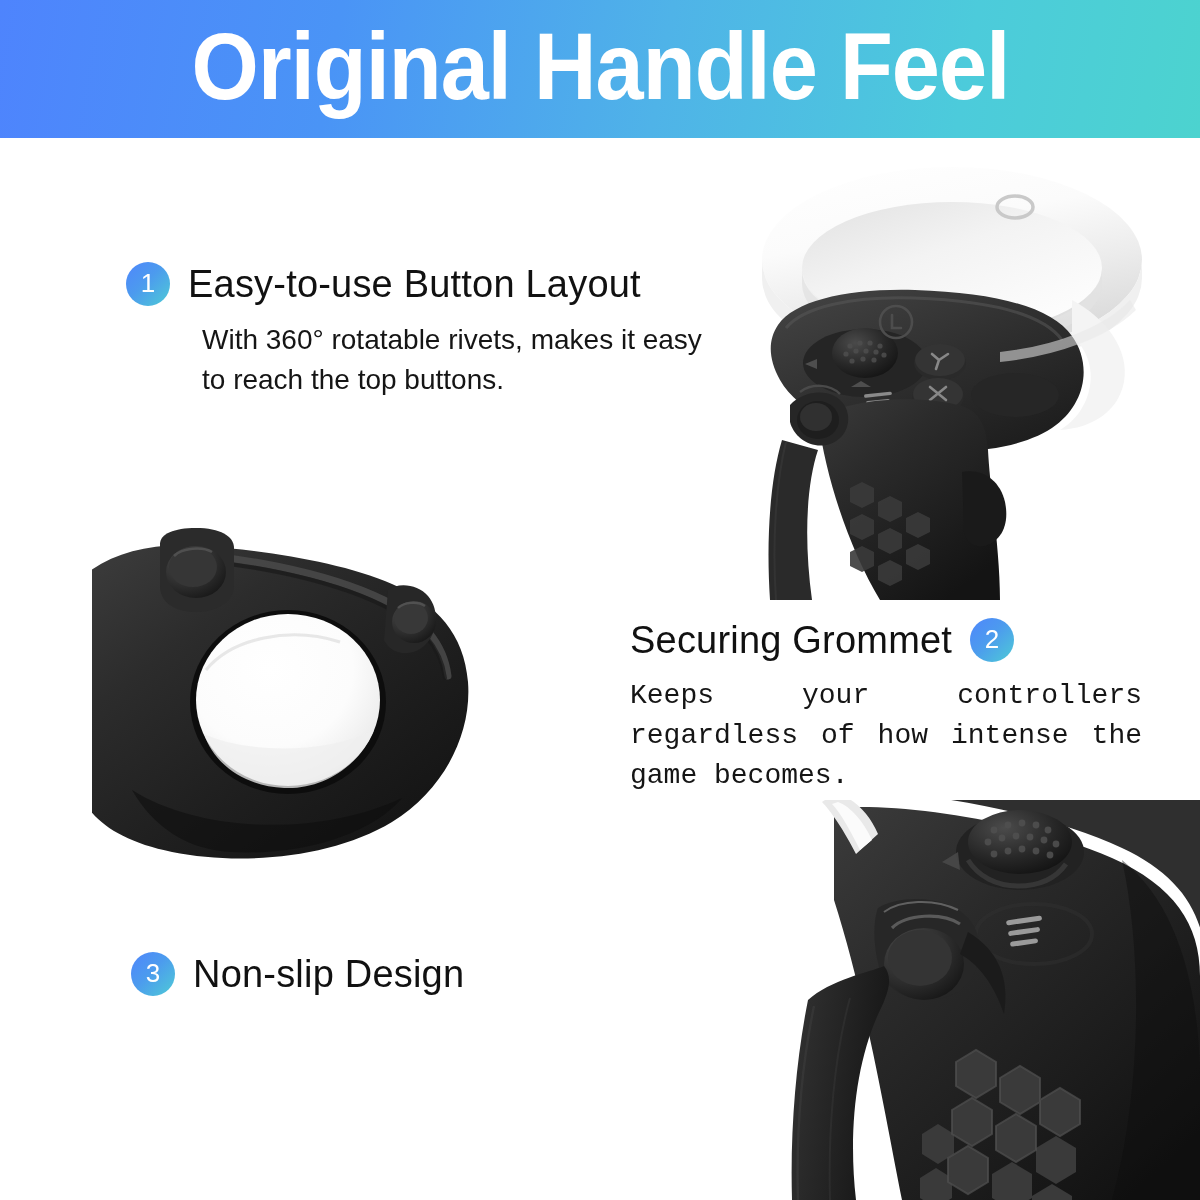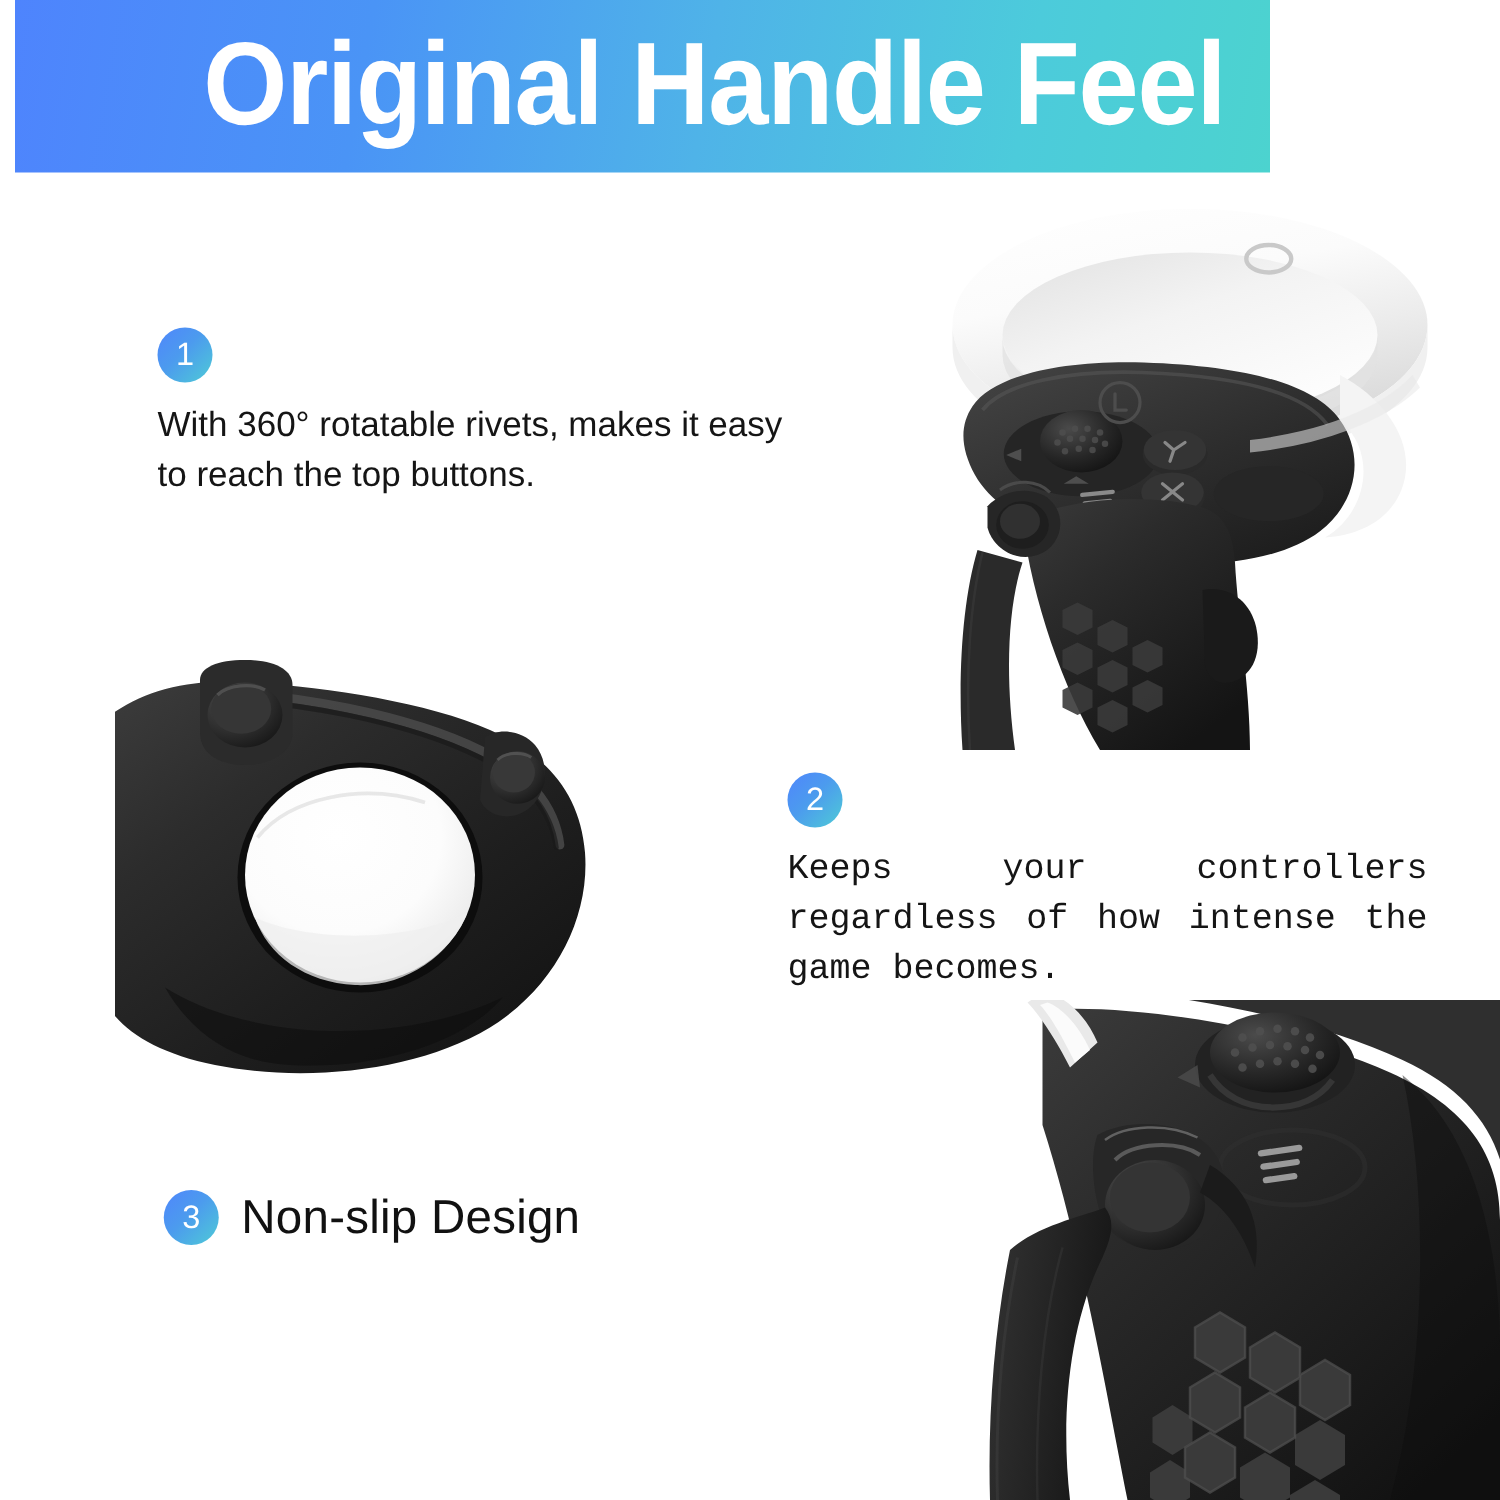--- a/index.html
+++ b/index.html
@@ -19,28 +19,28 @@
     position: relative;
     width: 1200px;
     height: 1200px;
     background: #ffffff;
     overflow: hidden;
   }
 
   
   .banner {
     position: absolute;
-    left: 12px;
+    left: 0;
     top: 0;
-    width: 1004px;
+    width: 1200px;
     height: 138px;
     background: linear-gradient(100deg, #4E84FD 0%, #4A94F6 28%, #4FB3E8 55%, #4CCBDB 80%, #4CD3CF 100%);
     display: flex;
     align-items: center;
-    justify-content: flex-end;
+    justify-content: center;
     overflow: hidden;
   }
   .banner-title {
     color: #ffffff;
     font-family: "Liberation Sans Narrow", "Liberation Sans", "DejaVu Sans", sans-serif;
     font-weight: 700;
     font-size: 94px;
     line-height: 100px;
     letter-spacing: -1px;
     transform: scaleX(0.92);
@@ -99,21 +99,21 @@
     margin: 14px 0 0 0;
   }
   .feature-body.justified {
     text-align: justify;
     text-align-last: left;
     font-family: Liberation Mono, monospace;
   }
 
   
   #feature-1 { left: 126px; top: 262px; width: 600px; }
-  #feature-1 .feature-body { width: 500px; }
+  #feature-1 .feature-body { margin-left: 76px; width: 500px; }
 
   #feature-2 { left: 630px; top: 618px; width: 520px; }
   #feature-2 .feature-body { width: 512px; }
 
   #feature-3 { left: 131px; top: 952px; width: 560px; }
   #feature-3 .feature-body { margin-left: 76px; width: 420px; }
 
   
   .photo {
     position: absolute;
@@ -129,26 +129,28 @@
 
 <div class="page">
 
   <div class="banner">
     <h1 class="banner-title">Original Handle Feel</h1>
   </div>
 
   <div class="feature" id="feature-1">
     <div class="feature-head">
       <div class="badge">1</div>
+      <h2 class="feature-title">Easy-to-use Button Layout</h2>
     </div>
     <p class="feature-body">With 360° rotatable rivets, makes it easy to reach the top buttons.</p>
   </div>
 
   <div class="feature" id="feature-2">
     <div class="feature-head right-badge">
+      <h2 class="feature-title">Securing Grommet</h2>
       <div class="badge">2</div>
     </div>
     <p class="feature-body justified">Keeps your controllers regardless of how intense the game becomes.</p>
   </div>
 
   <div class="feature" id="feature-3">
     <div class="feature-head">
       <div class="badge">3</div>
       <h2 class="feature-title">Non-slip Design</h2>
     </div>

